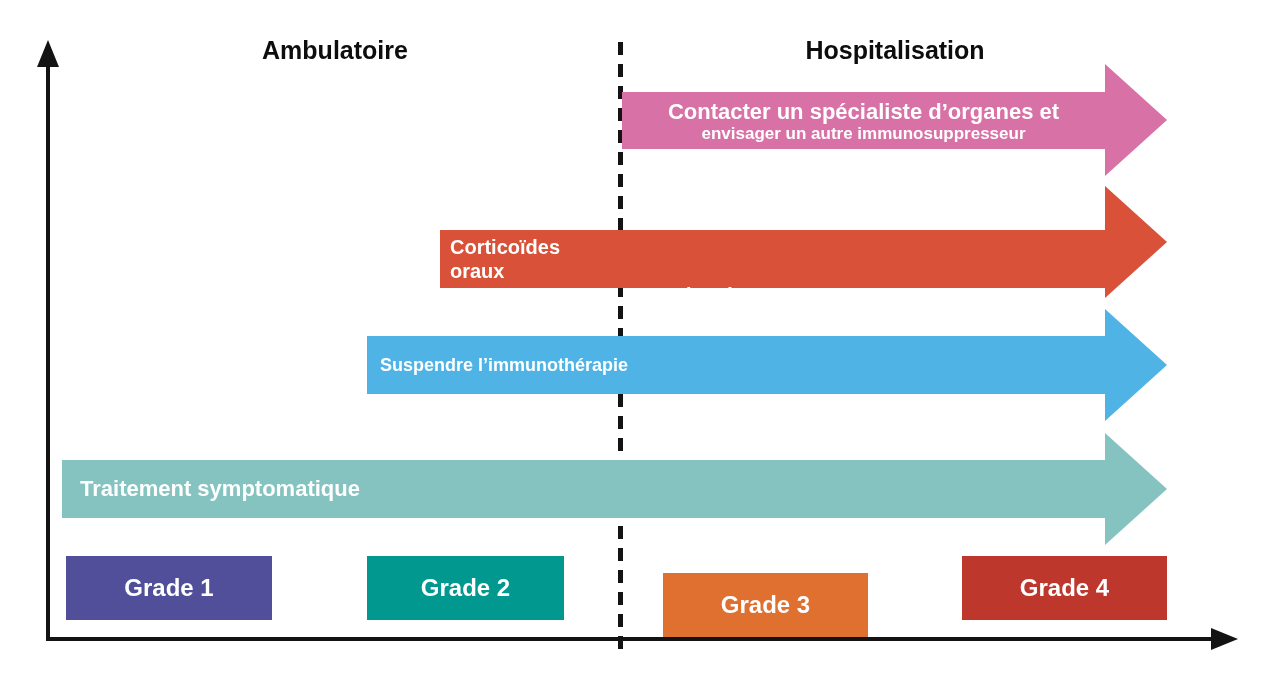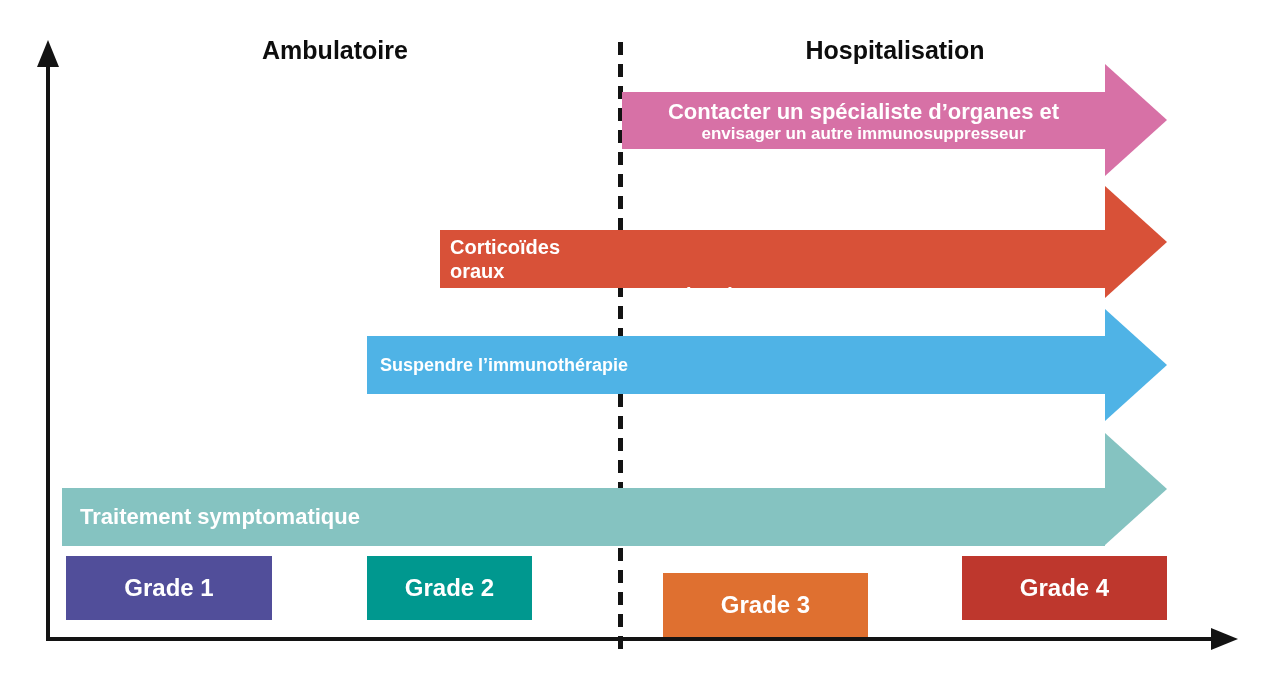--- a/index.html
+++ b/index.html
@@ -50,30 +50,30 @@
   .a2-left span { display:block; }
   .a2-right { position:absolute; left:205px; top:50%; transform:translateY(-50%);
               font-size:20px;margin-top:36px; }
 
   
   .a3-body { left:367px; top:336px; width:738px; height:58px;
              display:flex; align-items:center; padding-left:13px; font-size:18px; }
   .a3-head { left:1105px; top:309px; }
 
   
-  .a4-body { left:62px; top:488px; width:1043px; height:58px;
+  .a4-body { left:62px; top:460px; width:1043px; height:58px;
              display:flex; align-items:center; padding-left:18px; font-size:22px; }
   .a4-head { left:1105px; top:433px; }
 
   
   .grade { position:absolute; top:556px; height:64px;
            display:flex; align-items:center; justify-content:center;
            color:#ffffff; font-weight:bold; font-size:24px; }
   .g1 { left:66px;  width:206px; }
-  .g2 { left:367px; width:165px; }
+  .g2 { left:367px; width:197px; }
   .g3 { left:663px; width:205px;margin-top:17px; }
   .g4 { left:962px; width:205px; }
 </style>
 </head>
 <body>
 
 <div class="chart">
 
   <div class="zone-label zone-left">Ambulatoire</div>
   <div class="zone-label zone-right">Hospitalisation</div>

